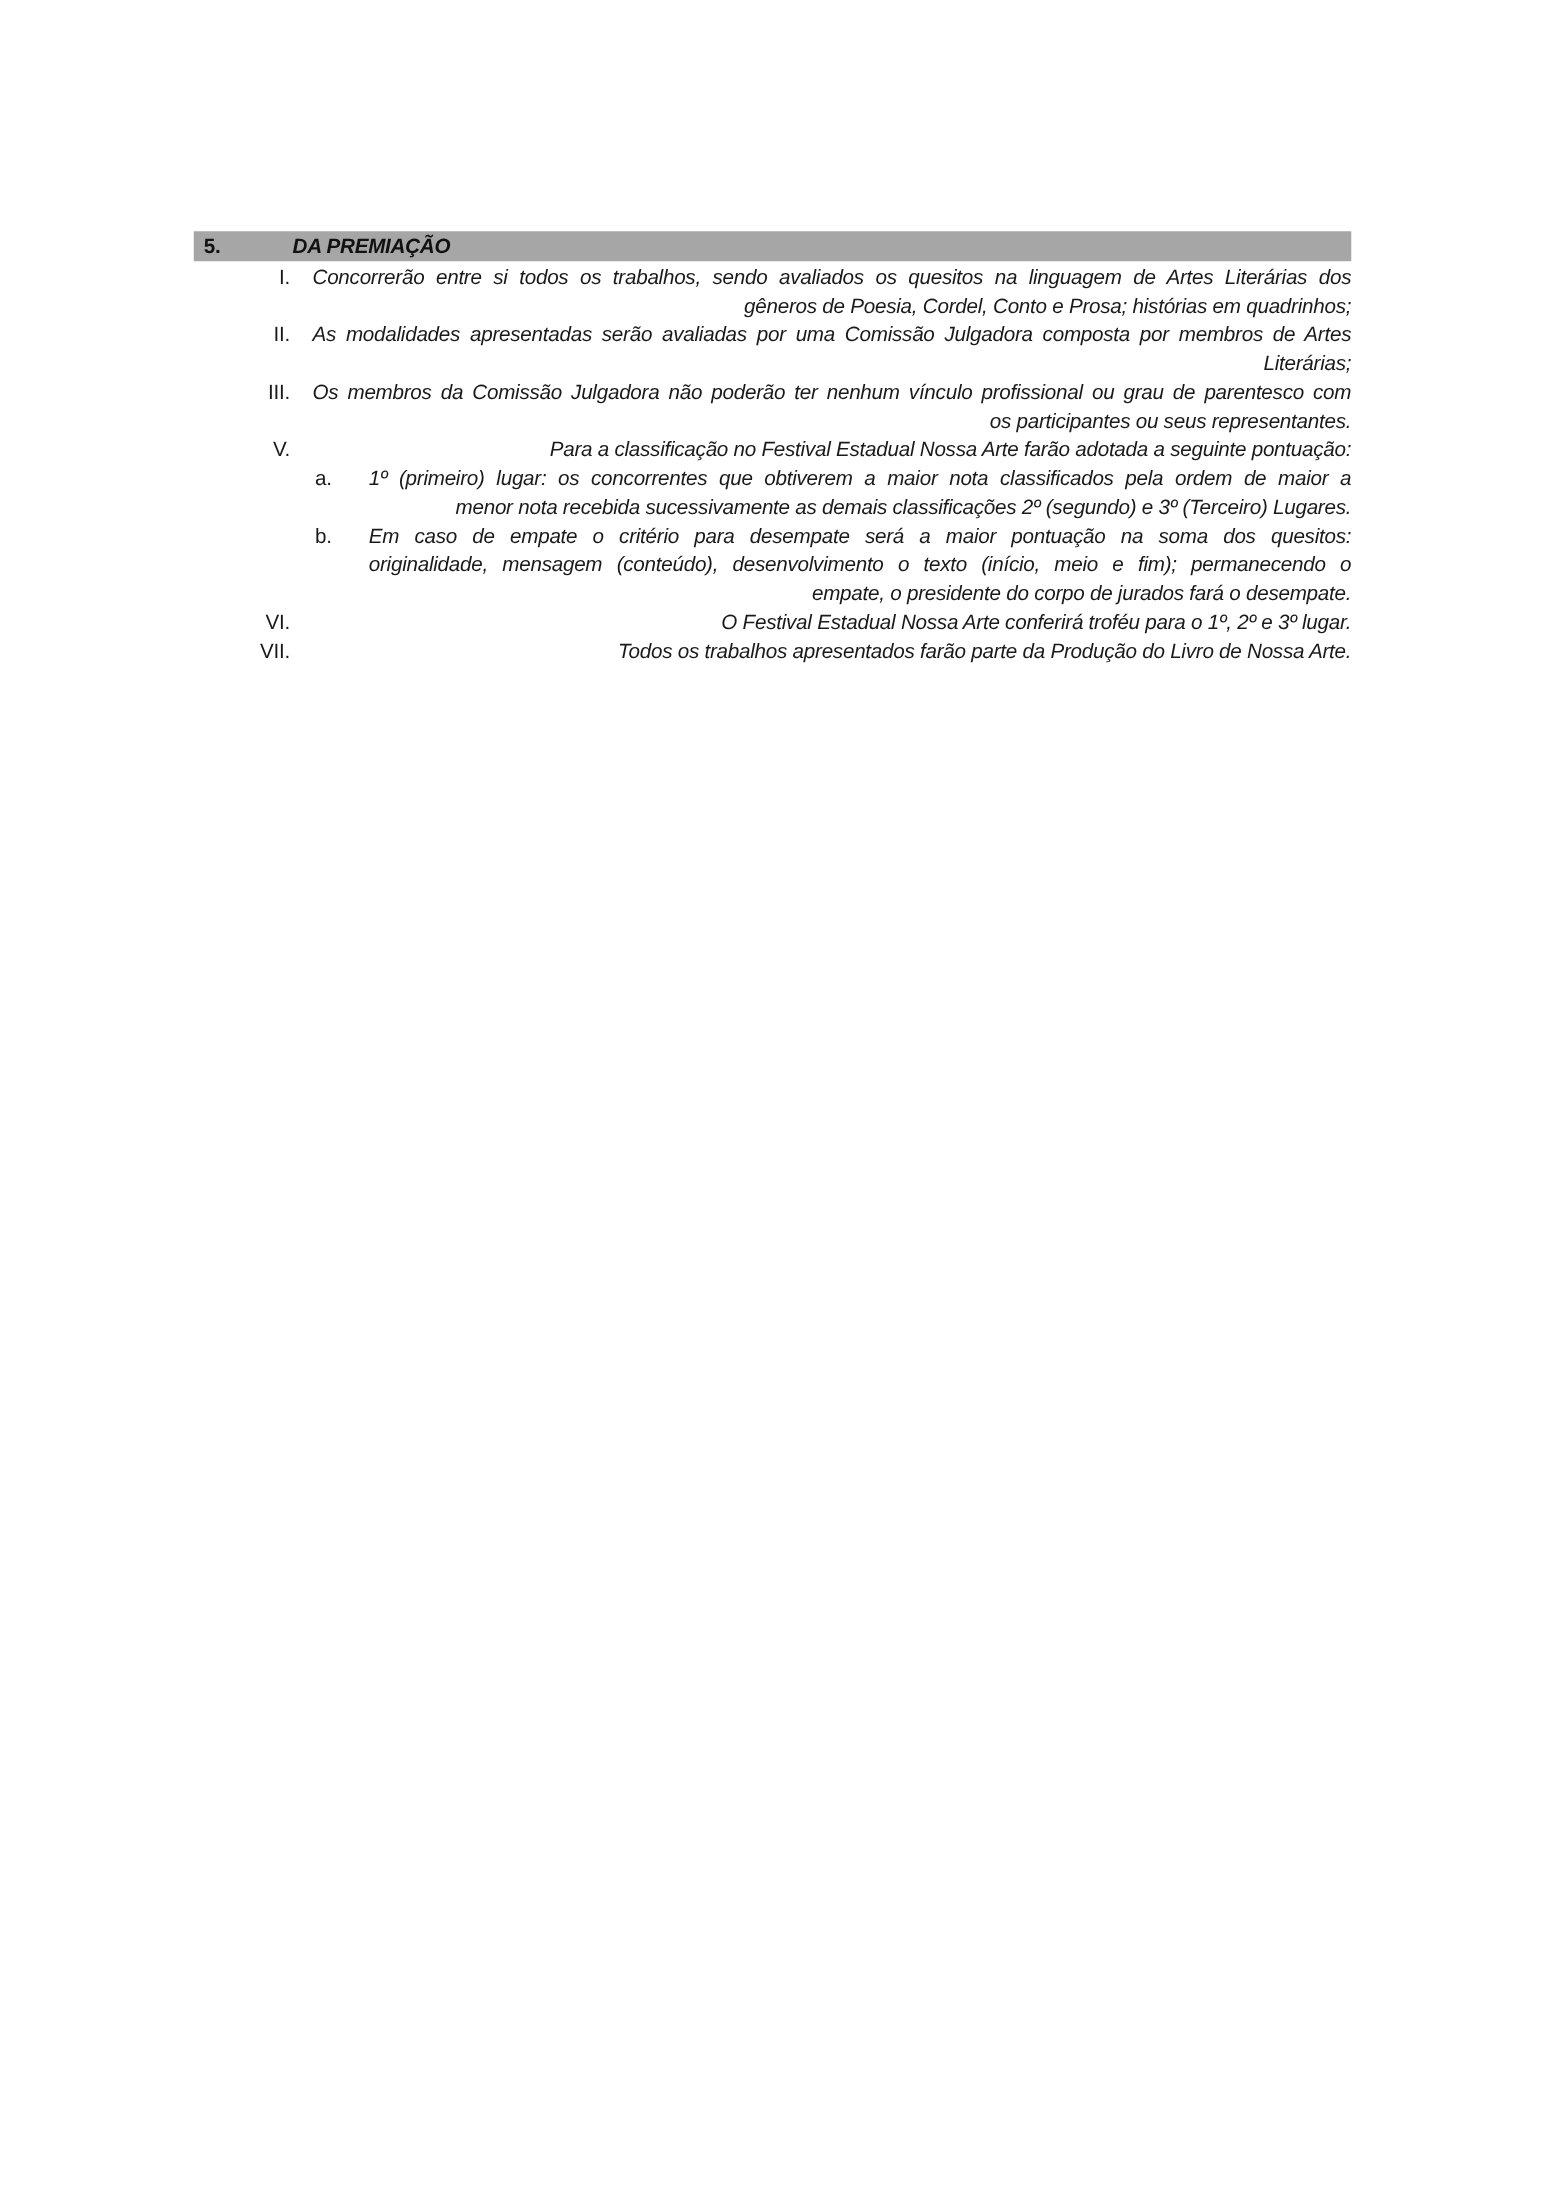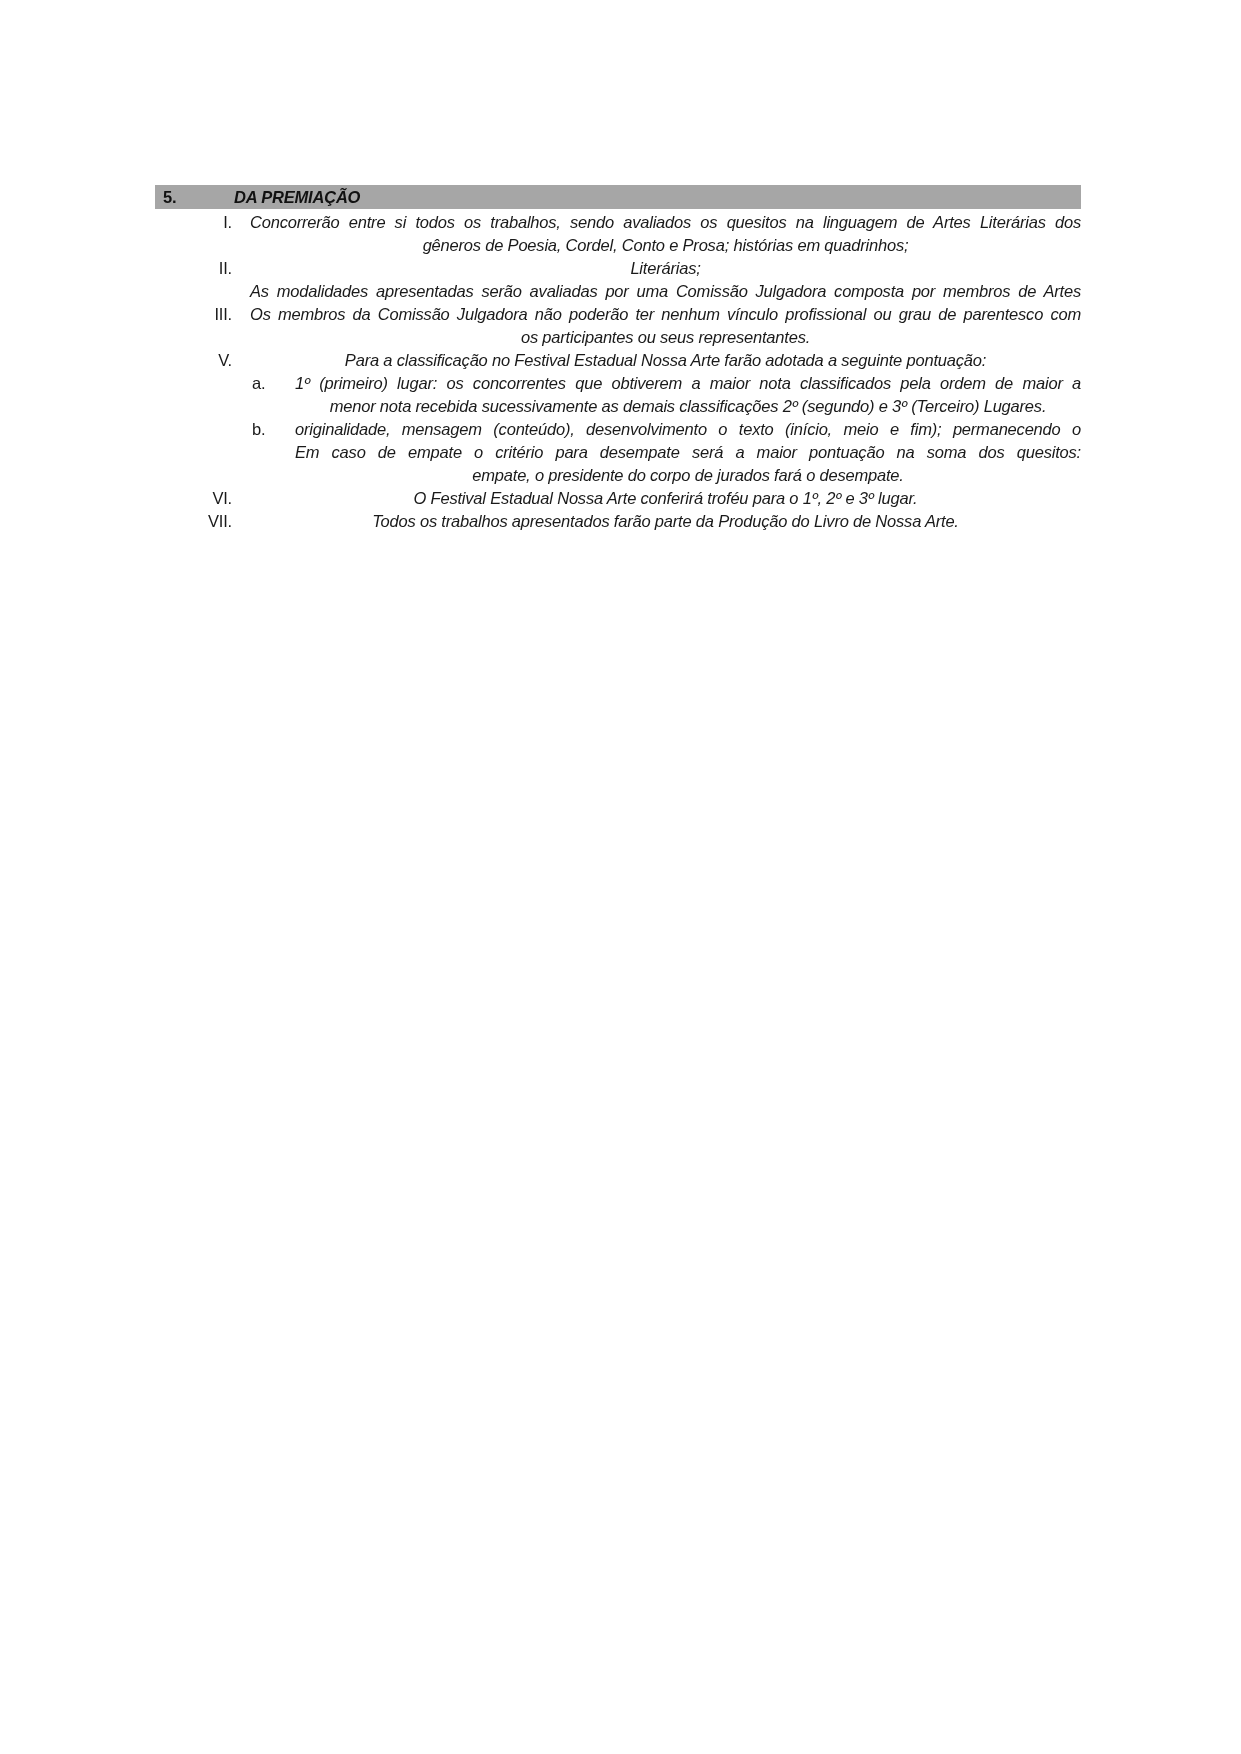--- a/index.html
+++ b/index.html
@@ -49,21 +49,21 @@
     flex: 0 0 95px;
     text-align: right;
     padding-right: 18px;
   }
   .item.sub .marker {
     flex: 0 0 140px;
     text-align: left;
     padding: 0 0 0 97px;
   }
   .item .body { flex: 1; min-width: 0; font-style: italic; }
-  .line { text-align: center; }
+  .line { text-align: right; }
   .jline {
     text-align: justify;
     text-align-last: justify;
   }
 </style>
 </head>
 <body>
 
 <div class="page">
   <div class="content">
@@ -75,22 +75,22 @@
         <div class="item">
     <span class="marker">I.</span>
     <div class="body">
             <div class="line jline">Concorrerão entre si todos os trabalhos, sendo avaliados os quesitos na linguagem de Artes Literárias dos</div>
             <div class="line">gêneros de Poesia, Cordel, Conto e Prosa; histórias em quadrinhos;</div>
           </div>
   </div>
         <div class="item">
     <span class="marker">II.</span>
     <div class="body">
+            <div class="line jline">As modalidades apresentadas serão avaliadas por uma Comissão Julgadora composta por membros de Artes</div>
             <div class="line">Literárias;</div>
-            <div class="line jline">As modalidades apresentadas serão avaliadas por uma Comissão Julgadora composta por membros de Artes</div>
           </div>
   </div>
         <div class="item">
     <span class="marker">III.</span>
     <div class="body">
             <div class="line jline">Os membros da Comissão Julgadora não poderão ter nenhum vínculo profissional ou grau de parentesco com</div>
             <div class="line">os participantes ou seus representantes.</div>
           </div>
   </div>
         <div class="item">
@@ -102,22 +102,22 @@
         <div class="item sub">
     <span class="marker">a.</span>
     <div class="body">
             <div class="line jline">1º (primeiro) lugar: os concorrentes que obtiverem a maior nota classificados pela ordem de maior a</div>
             <div class="line">menor nota recebida sucessivamente as demais classificações 2º (segundo) e 3º (Terceiro) Lugares.</div>
           </div>
   </div>
         <div class="item sub">
     <span class="marker">b.</span>
     <div class="body">
+            <div class="line jline">Em caso de empate o critério para desempate será a maior pontuação na soma dos quesitos:</div>
             <div class="line jline">originalidade, mensagem (conteúdo), desenvolvimento o texto (início, meio e fim); permanecendo o</div>
-            <div class="line jline">Em caso de empate o critério para desempate será a maior pontuação na soma dos quesitos:</div>
             <div class="line">empate, o presidente do corpo de jurados fará o desempate.</div>
           </div>
   </div>
         <div class="item">
     <span class="marker">VI.</span>
     <div class="body">
             <div class="line">O Festival Estadual Nossa Arte conferirá troféu para o 1º, 2º e 3º lugar.</div>
           </div>
   </div>
         <div class="item">

